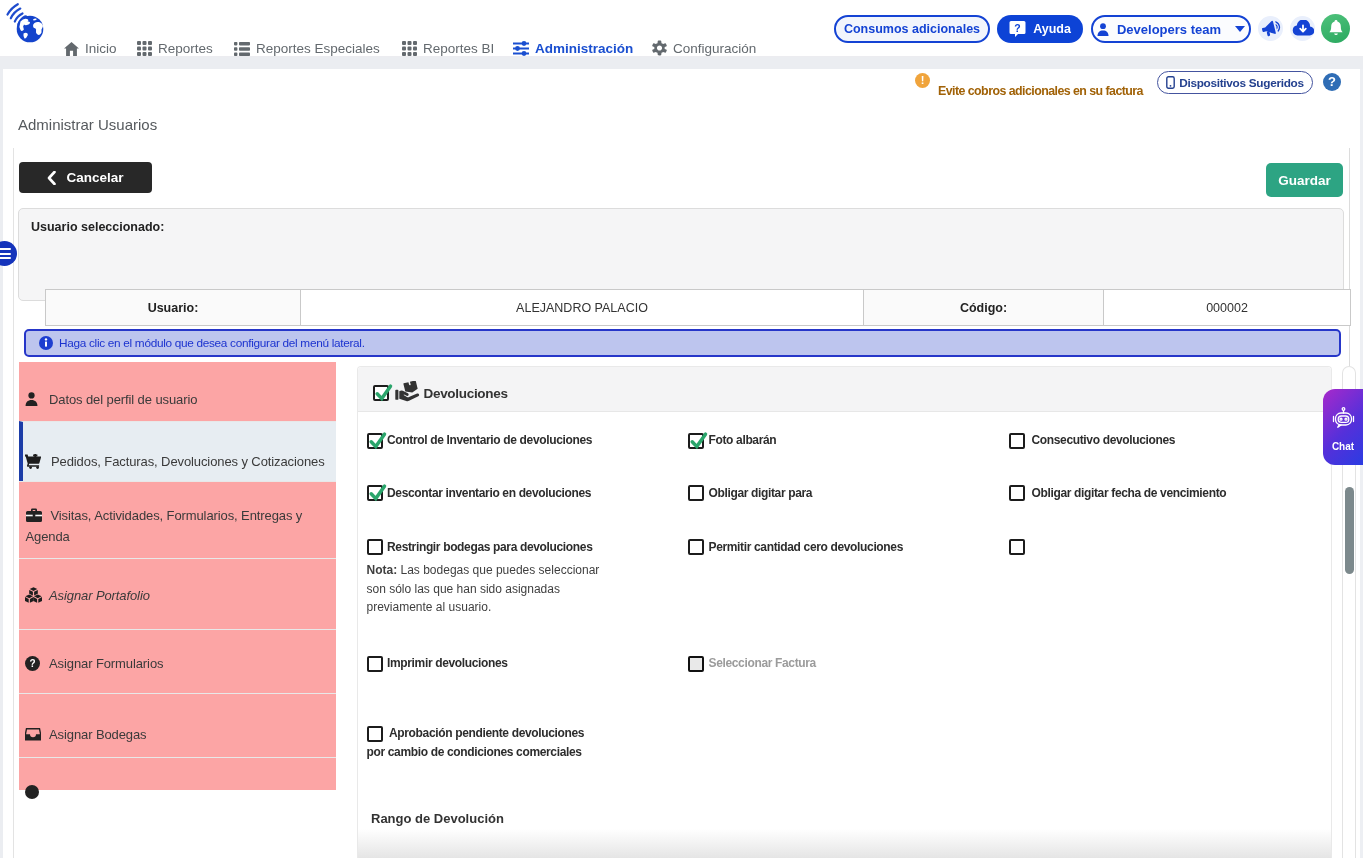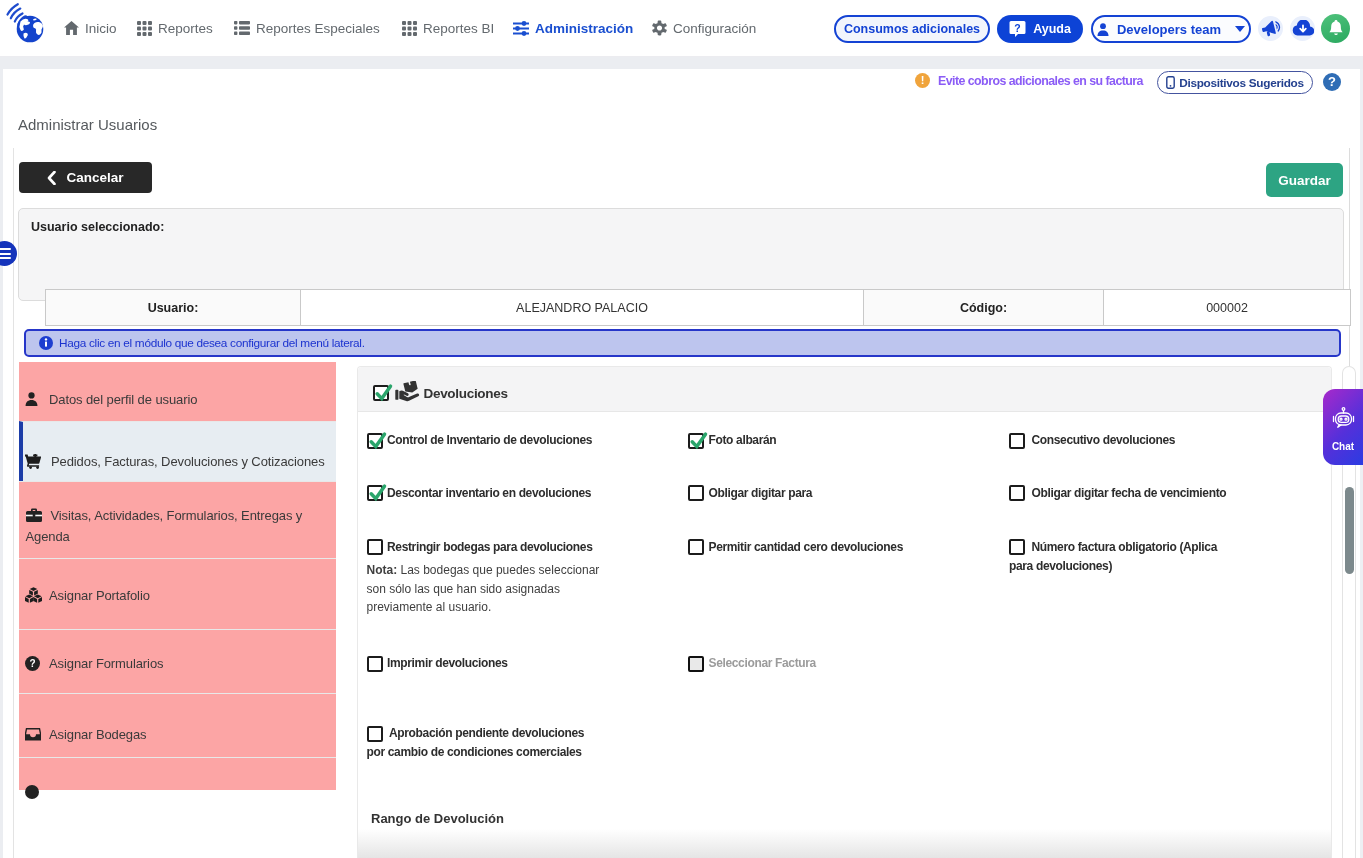--- a/index.html
+++ b/index.html
@@ -1,20 +1,20 @@
 <!DOCTYPE html>
 <html><head>
 <meta charset="utf-8">
 <style>
   * { margin:0; padding:0; box-sizing:border-box; }
   html,body { width:1363px; height:858px; overflow:hidden; font-family:"Liberation Sans", sans-serif; background:#fff; }
   .abs { position:absolute; }
   
   #nav { position:absolute; left:0; top:0; width:1363px; height:57px; background:#fff; border-bottom:1px solid #ececf0; z-index:20; }
-  .navitem { position:absolute; top:0; height:56px; display:flex; align-items:center; gap:6px; color:#63696e; font-size:13.5px; }
+  .navitem { position:absolute; top:0; height:56px; display:flex; align-items:flex-end; gap:6px; color:#63696e; font-size:13.5px; }
   .navitem svg { display:block; }
   #grayband { position:absolute; left:0; top:57px; width:1363px; height:12px; background:#ebedf1; }
   #leftstrip { position:absolute; left:0; top:69px; width:3px; height:789px; background:#ebedf1; }
   #rightstrip { position:absolute; left:1360px; top:69px; width:3px; height:789px; background:#edeff3; }
   .pill { position:absolute; top:15px; height:28px; border-radius:14px; display:flex; align-items:center; justify-content:center; font-weight:bold; }
   
   #title { position:absolute; left:18px; top:116px; font-size:15px; color:#55595d; }
   
   #cleft { position:absolute; left:13px; top:148px; width:1px; height:710px; background:#e3e3e3; }
   #rail  { position:absolute; left:1349px; top:148px; width:1px; height:710px; background:#dcdcdc; }
@@ -177,21 +177,21 @@
     </svg>
   <div class="abs" style="left:1321px;top:14px;width:29px;height:29px;border-radius:50%;background:linear-gradient(160deg,#4fc27c 0%, #2aa85f 100%);"></div>
   <svg class="abs" style="left:1328.5px;top:20px" width="14" height="17" viewBox="0 0 14 17">
       <path d="M7 0 A1.4 1.4 0 0 1 8.4 1.5 A5.2 5.2 0 0 1 11.8 6.5 C11.8 9.8 12.6 11.2 13.6 12.2 L0.4 12.2 C1.4 11.2 2.2 9.8 2.2 6.5 A5.2 5.2 0 0 1 5.6 1.5 A1.4 1.4 0 0 1 7 0 Z" fill="#fff"></path>
       <path d="M5.1 13.4 A1.95 1.95 0 0 0 8.9 13.4 Z" fill="#fff"></path>
     </svg>
 </div>
 <div id="evite">
   <div class="abs" style="left:915px;top:73px;width:15px;height:15px;border-radius:50%;background:#f0a43c;"></div>
   <div class="abs" style="left:915px;top:73px;width:15px;height:15px;text-align:center;font-size:11px;font-weight:bold;color:#fff;line-height:15px;">!</div>
-  <div class="abs" style="left:938px;top:74px;font-size:12.4px;font-weight:bold;letter-spacing:-0.55px;color:#8b5cf6;">Evite cobros adicionales en su factura</div>
+  <div class="abs" style="left:938px;top:84px;font-size:12.4px;font-weight:bold;letter-spacing:-0.55px;color:#a16207;">Evite cobros adicionales en su factura</div>
   <div class="abs" style="left:1157px;top:71px;width:156px;height:23px;border:1.5px solid #44549f;border-radius:12px;background:#fff;display:flex;align-items:center;justify-content:center;gap:4px;color:#24418f;font-size:11.8px;letter-spacing:-0.3px;font-weight:bold;">
     <svg width="9" height="13" viewBox="0 0 9 13">
         <rect x="0.8" y="0.8" width="7.4" height="11.4" rx="1.6" fill="none" stroke="#24418f" stroke-width="1.4"></rect>
         <circle cx="4.5" cy="9.8" r="0.9" fill="#24418f"></circle>
       </svg>
     Dispositivos Sugeridos</div>
   <div class="abs" style="left:1323px;top:73px;width:18px;height:18px;border-radius:50%;background:#2f6db5;color:#fff;text-align:center;font-size:13px;font-weight:bold;line-height:18px;">?</div>
 </div>
 <div id="title">Administrar Usuarios</div>
 <div id="cleft"></div>
@@ -244,21 +244,21 @@
         </g>
       </svg>
     Pedidos, Facturas, Devoluciones y Cotizaciones</div>
   <div class="sitem" style="height:77px; display:block; padding:23px 2px 0 6.5px;">
     <svg width="16" height="14" viewBox="0 0 16 14" style="position:static; vertical-align:-2px; margin-right:9px;">
         <path d="M1.5 3 h13 a1.5 1.5 0 0 1 1.5 1.5 v8 a1.5 1.5 0 0 1 -1.5 1.5 h-13 A1.5 1.5 0 0 1 0 12.5 v-8 A1.5 1.5 0 0 1 1.5 3 z" fill="#222"></path>
         <path d="M5 3 v-1.2 a1.3 1.3 0 0 1 1.3 -1.3 h3.4 A1.3 1.3 0 0 1 11 1.8 v1.2 h-1.7 v-0.9 h-2.6 v0.9 z" fill="#222"></path>
         <rect x="0" y="6.7" width="16" height="1.6" fill="#f7f8f8"></rect>
         <rect x="6.7" y="6" width="2.6" height="2.9" rx="0.6" fill="#222"></rect>
       </svg>Visitas, Actividades, Formularios, Entregas y Agenda</div>
-  <div class="sitem" style="height:71px; padding-top:2px;">
+  <div class="sitem" style="height:71px; padding-top:2px;font-style:italic;">
     <svg width="17" height="16" viewBox="0 0 17 16">
         <g fill="#1d1d1d">
           <path d="M8.5 0.2 L12.3 2.1 L8.5 4 L4.7 2.1 Z"></path>
           <path d="M4.2 2.9 L7.9 4.8 L7.9 8.6 L4.2 6.7 Z"></path>
           <path d="M12.8 2.9 L9.1 4.8 L9.1 8.6 L12.8 6.7 Z"></path>
           <path d="M4.2 7.4 L8 9.3 L4.2 11.2 L0.4 9.3 Z"></path>
           <path d="M0 10.1 L3.7 12 L3.7 15.8 L0 13.9 Z"></path>
           <path d="M8.6 10.1 L4.9 12 L4.9 15.8 L8.6 13.9 Z"></path>
           <path d="M12.8 7.4 L16.6 9.3 L12.8 11.2 L9 9.3 Z"></path>
           <path d="M8.4 10.1 L12.1 12 L12.1 15.8 L8.4 13.9 Z"></path>
@@ -327,21 +327,20 @@
   <div class="clabel" style="left:350.5px;top:116.5px;">Obligar digitar para</div>
   <div class="cb" style="left:651px;top:118px;"></div>
   <div class="clabel" style="left:673.5px;top:116.5px;">Obligar digitar fecha de vencimiento</div>
 
   <div class="cb" style="left:8.5px;top:172px;"></div>
   <div class="clabel" style="left:29px;top:170.5px;">Restringir bodegas para devoluciones</div>
   <div class="note" style="left:8.5px;top:194px;width:245px;"><b>Nota:</b> Las bodegas que puedes seleccionar son sólo las que han sido asignadas previamente al usuario.</div>
   <div class="cb" style="left:330px;top:172px;"></div>
   <div class="clabel" style="left:350.5px;top:170.5px;">Permitir cantidad cero devoluciones</div>
   <div class="cb" style="left:651px;top:172px;"></div>
-  <div class="clabel" style="left:651px;top:170.5px;width:232px;text-indent:22.5px;">Número factura obligatorio (Aplica para devoluciones)</div>
 
   <div class="cb" style="left:8.5px;top:288.5px;"></div>
   <div class="clabel" style="left:29px;top:287px;">Imprimir devoluciones</div>
   <div class="cb dis" style="left:330px;top:288.5px;"></div>
   <div class="clabel gray" style="left:350.5px;top:287px;">Seleccionar Factura</div>
 
   <div class="cb" style="left:8.5px;top:358.5px;"></div>
   <div class="clabel" style="left:8.5px;top:357px;width:228px;text-indent:22.5px;">Aprobación pendiente devoluciones por cambio de condiciones comerciales</div>
 
   <div id="rango">Rango de Devolución</div>

